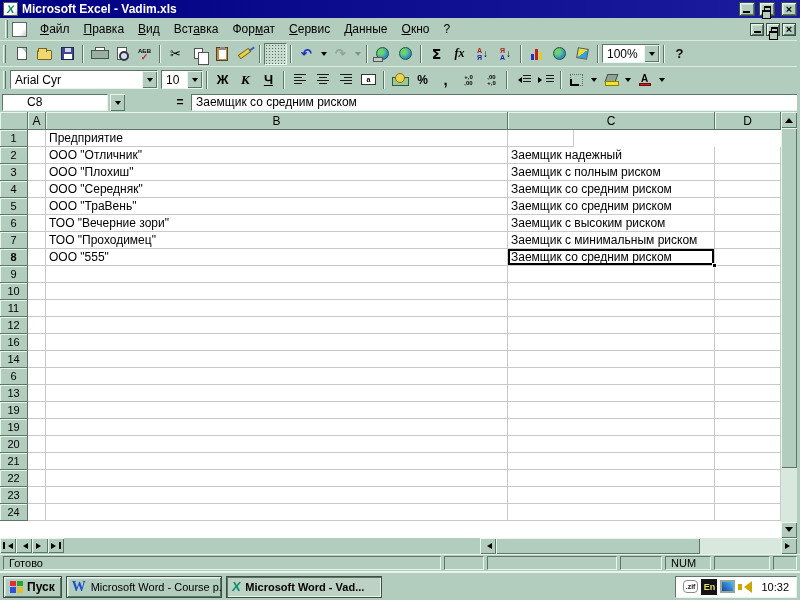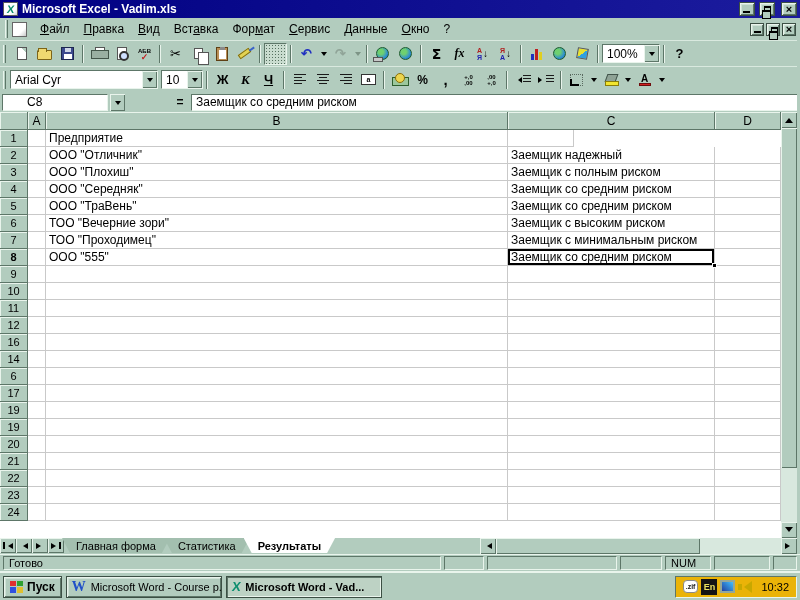--- a/index.html
+++ b/index.html
@@ -2,21 +2,21 @@
 <html><head>
 <meta charset="utf-8">
 <style>
   * { box-sizing: border-box; margin: 0; padding: 0; }
   html,body { width:800px; height:600px; overflow:hidden; }
   body { font-family:"Liberation Sans", sans-serif; font-size:12px; background:#b2ccbe; position:relative; color:#000; }
 
   
   .raised { background:#b2ccbe; box-shadow: inset 1px 1px 0 #e9f4ec, inset -1px -1px 0 #5d7668, inset 2px 2px 0 #cfe2d6; border:1px solid #3c4f44; }
   .raised-soft { background:#b2ccbe; box-shadow: inset 1px 1px 0 #e9f4ec, inset -1px -1px 0 #5d7668; }
-  .sunken-green { background:#eab308; border:1px solid; border-color:#5d7668 #e9f4ec #e9f4ec #5d7668; }
+  .sunken-green { background:#ffffff; border:1px solid; border-color:#5d7668 #e9f4ec #e9f4ec #5d7668; }
 
   
   .titlebar { position:absolute; top:0; left:0; width:800px; height:18px; background:linear-gradient(90deg,#000082,#1c1c9e); display:flex; align-items:center; padding:0 3px; gap:4px; }
   .titlebar .ttext { color:#fff; font-weight:bold; font-size:12px; flex:1; white-space:nowrap; }
   .xlpage { width:15px; height:14px; background:linear-gradient(135deg,#ffffff 70%,#cfcfcf); border:1px solid #5a5a5a; display:flex; align-items:center; justify-content:center; }
   .xlx { color:#0f8f6f; font-weight:bold; font-size:11px; line-height:10px; transform:skewX(-8deg); }
   .winbtn { width:16px; height:14px; font-size:9px; display:flex; align-items:center; justify-content:center; position:relative; }
   .glyph-min { position:absolute; left:3px; bottom:2px; width:7px; height:2px; background:#000; }
   .glyph-restore { position:absolute; left:4px; top:3px; width:7px; height:6px; border:1px solid #000; border-top:2px solid #000; background:#b2ccbe; }
   .glyph-restore::before { content:""; position:absolute; left:-3px; top:2px; width:7px; height:6px; border:1px solid #000; border-top:2px solid #000; background:#b2ccbe; }
@@ -569,21 +569,21 @@
         <div class="gcell" style="width: 66px;"></div>
       </div>
       <div class="grow">
         <div class="grhdr">6</div>
         <div class="gcell" style="width: 18px;"></div>
         <div class="gcell" style="width: 462px;"></div>
         <div class="gcell" style="width: 207px;"></div>
         <div class="gcell" style="width: 66px;"></div>
       </div>
       <div class="grow">
-        <div class="grhdr">17</div>
+        <div class="grhdr">13</div>
         <div class="gcell" style="width: 18px;"></div>
         <div class="gcell" style="width: 462px;"></div>
         <div class="gcell" style="width: 207px;"></div>
         <div class="gcell" style="width: 66px;"></div>
       </div>
       <div class="grow">
         <div class="grhdr">19</div>
         <div class="gcell" style="width: 18px;"></div>
         <div class="gcell" style="width: 462px;"></div>
         <div class="gcell" style="width: 207px;"></div>
@@ -652,25 +652,20 @@
     </span>
   <span class="navbtn raised-soft">
       <span class="tri-l2"></span>
     </span>
   <span class="navbtn raised-soft">
       <span class="tri-r2"></span>
     </span>
   <span class="navbtn raised-soft">
       <span class="tri-r2"></span>
       <span class="bar-v"></span>
-    </span>
-  <span id="tabs">
-      <span class="sheet-tab">Главная форма</span>
-      <span class="sheet-tab">Статистика</span>
-      <span class="sheet-tab active">Результаты</span>
     </span>
   <div class="hscroll">
     <div class="sbtn raised-soft hs-left">
         <span class="tri-l2"></span>
       </div>
     <div id="hthumb" class="raised-soft"></div>
     <div class="sbtn raised-soft hs-right">
         <span class="tri-r2"></span>
       </div>
   </div>

